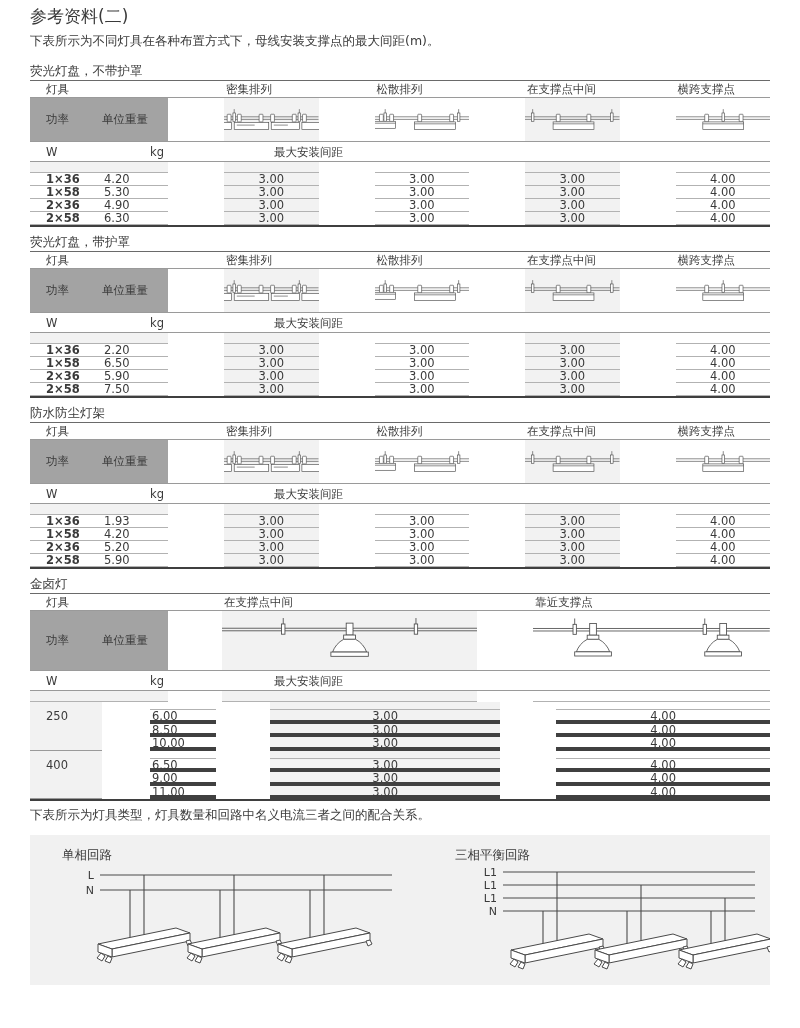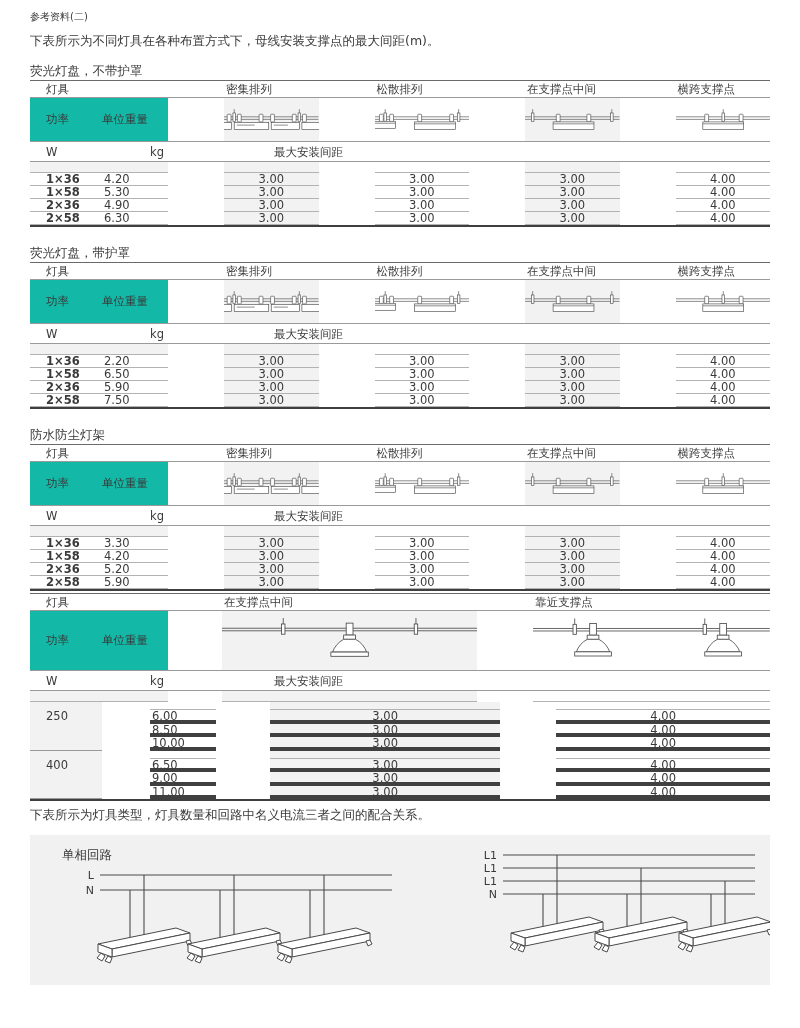--- a/index.html
+++ b/index.html
@@ -1,35 +1,35 @@
 <!DOCTYPE html>
 <html><head>
 <meta charset="utf-8">
 <style>
   html,body{margin:0;padding:0;}
   body{width:800px;height:1028px;background:#fff;overflow:hidden;
        font-family:"DejaVu Sans",sans-serif;color:#3a3a3a;}
   .page{position:relative;width:800px;height:1028px;}
   .content{padding:8px 30px 0 30px;width:740px;box-sizing:content-box;}
-  .h1{font-size:10px;line-height:17px;}
+  .h1{font-size:17px;line-height:17px;}
   .sub{font-size:12.5px;line-height:16px;margin-top:8px;}
   .sec-title{font-size:12.5px;line-height:15px;margin-top:14px;}
-  .sec-title.more{margin-top:18px;}
+  .sec-title.more{margin-top:7px;}
 
   
   .t{width:740px;font-size:11.5px;border-bottom:2px solid #3f3f3f;margin-top:2px;}
   .tr{display:flex;align-items:stretch;box-sizing:border-box;gap:48px;}
   .c12{width:138px;flex:0 0 138px;box-sizing:border-box;}
   .cv{flex:1 1 0;margin-left:8px;box-sizing:border-box;text-align:center;}
   .sh{background:#f2f2f2;}
   .head{border-top:1px solid #6a6a6a;border-bottom:1px solid #9a9a9a;padding:2px 0 1px 0;line-height:13px;}
   .head .c12{padding-left:16px;}
   .head .cv{text-align:left;padding-left:2px;}
   .diag{height:44px;border-bottom:1px solid #9a9a9a;}
-  .diag .c12{display:flex;align-items:center;background:#14b8a6;}
+  .diag .c12{display:flex;align-items:center;background:#a3a3a3;}
   .diag .p1{width:72px;padding-left:16px;box-sizing:border-box;}
   .diag .cv{display:flex;align-items:center;justify-content:center;}
   .diag svg{width:100%;height:40px;display:block;}
   .units{border-bottom:1px solid #9a9a9a;margin-top:2px;padding:2px 0;line-height:13px;}
   .units .u1{width:72px;padding-left:16px;box-sizing:border-box;}
   .units .u2{width:66px;box-sizing:border-box;}
   .units .u3{flex:1;margin-left:8px;padding-left:2px;}
   .sp{height:11px;}
   .sp .c12{background:#f2f2f2;border-bottom:1px solid #b2b2b2;}
   .sp .cv{border-bottom:1px solid #b2b2b2;}
@@ -388,21 +388,21 @@
       <div class="tr sp">
         <div class="c12"></div>
         <div class="cv sh"></div>
           <div class="cv"></div>
         <div class="cv sh"></div>
           <div class="cv"></div>
       </div>
       <div class="tr d">
         <div class="c12">
             <span class="p">1×36</span>
-            <span class="wgt">3.30</span>
+            <span class="wgt">1.93</span>
           </div>
         <div class="cv sh">3.00</div>
         <div class="cv">3.00</div>
         <div class="cv sh">3.00</div>
         <div class="cv">4.00</div>
       </div>
       <div class="tr d">
         <div class="c12">
             <span class="p">1×58</span>
             <span class="wgt">4.20</span>
@@ -427,20 +427,21 @@
             <span class="p">2×58</span>
             <span class="wgt">5.90</span>
           </div>
         <div class="cv sh">3.00</div>
         <div class="cv">3.00</div>
         <div class="cv sh">3.00</div>
         <div class="cv">4.00</div>
       </div>
     </div>
 
+    <div class="sec-title more">金卤灯</div>
     <div class="t mt">
       <div class="tr head">
         <div class="c12">灯具</div>
         <div class="mA">在支撑点中间</div>
         <div class="mB">靠近支撑点</div>
       </div>
       <div class="tr diag">
         <div class="c12">
           <span class="p1">功率</span>
           <span>单位重量</span>
@@ -534,20 +535,21 @@
             <line x1="248" y1="26" x2="248" y2="76"></line>
         </g>
         <text x="32" y="15" text-anchor="end">L</text>
         <text x="32" y="30" text-anchor="end">N</text>
         <use href="#fix3d" x="36" y="58"></use>
         <use href="#fix3d" x="126" y="58"></use>
         <use href="#fix3d" x="216" y="58"></use>
       </svg>
     </div>
     <div class="cir cir-right">
+      <div class="ct">三相平衡回路</div>
       <svg width="320" height="112" viewBox="0 0 320 112">
         <g stroke="#4a4a4a" stroke-width="1.1" fill="none">
           <line x1="48" y1="8" x2="300" y2="8"></line>
           <line x1="48" y1="21" x2="300" y2="21"></line>
           <line x1="48" y1="34" x2="300" y2="34"></line>
           <line x1="48" y1="47" x2="300" y2="47"></line>
           <line x1="102" y1="8" x2="102" y2="78"></line>
             <line x1="88" y1="47" x2="88" y2="82"></line>
           <line x1="186" y1="21" x2="186" y2="78"></line>
             <line x1="172" y1="47" x2="172" y2="82"></line>

